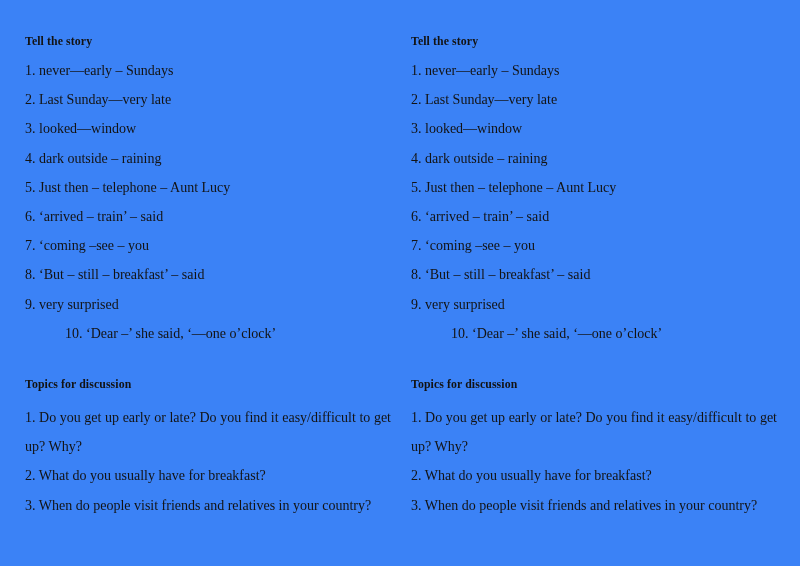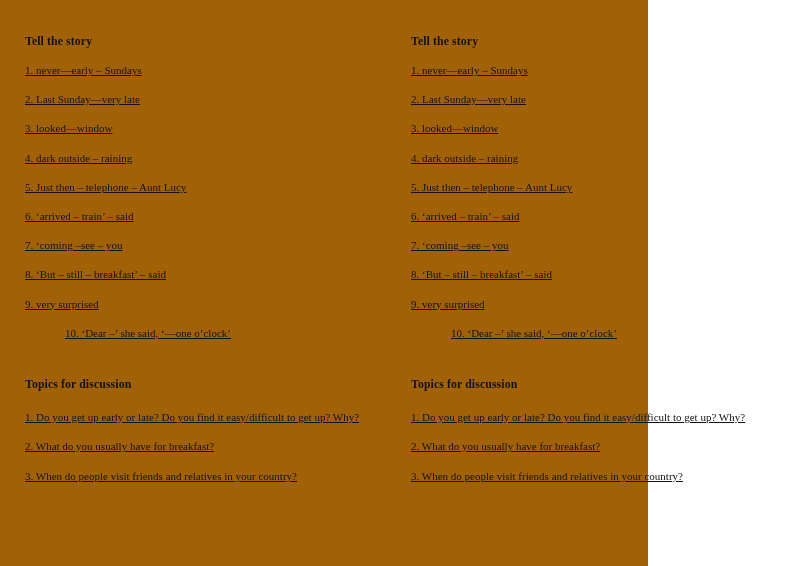--- a/index.html
+++ b/index.html
@@ -10,23 +10,23 @@
   }
   body {
     width: 800px;
     height: 566px;
     font-family: "Liberation Serif", "DejaVu Serif", serif;
     color: #131313;
     overflow: hidden;
   }
   .page {
     position: relative;
-    width: 648px;
+    width: 800px;
     height: 566px;
-    background: #a16207;
+    background: #3b82f6;
   }
   .columns {
     display: flex;
     flex-direction: row;
     padding-top: 33px;
   }
   .column {
     width: 366px;
     flex: 0 0 366px;
   }
@@ -42,25 +42,24 @@
     margin: 0 0 14px 0;
     letter-spacing: 0.1px;
   }
 
   .items {
     list-style: none;
     margin: 0;
     padding: 0;
   }
   .item {
-    font-size: 11px;
+    font-size: 14px;
     line-height: 15px;
     margin: 0 0 14.2px 0;
     white-space: nowrap;
-    text-decoration: underline;
   }
   .item:last-child { margin-bottom: 0; margin-left: 40px; }
 
   
   .section-discussion .item {
     white-space: normal;
     text-align: justify;
     text-justify: inter-word;
     line-height: 29px;
     margin: 0 0 0.5px 0;

